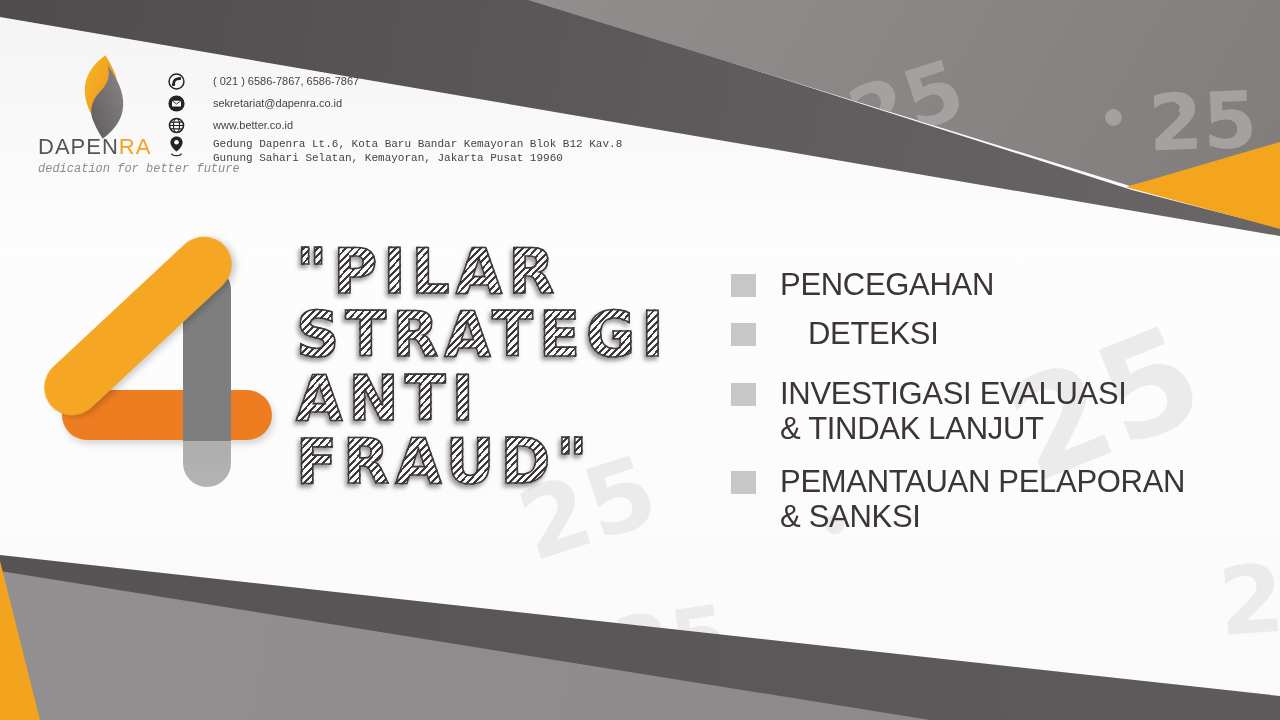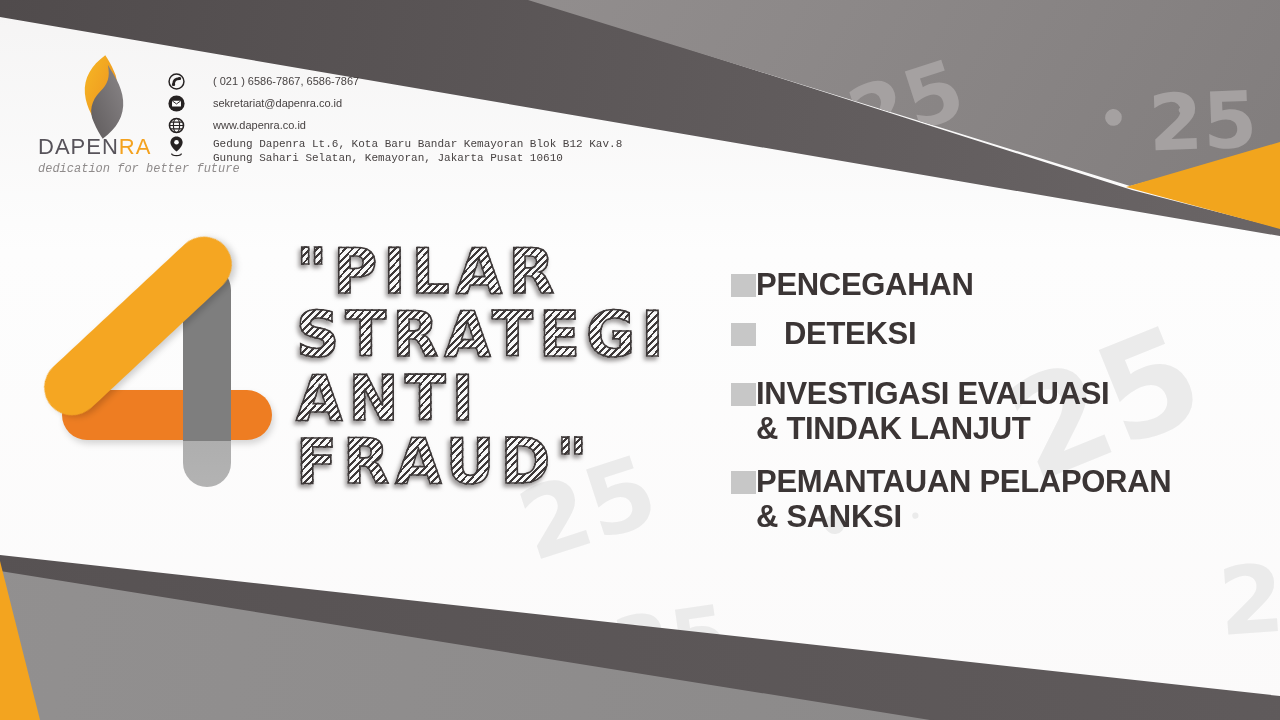--- a/index.html
+++ b/index.html
@@ -49,21 +49,21 @@
   
   .title{left:296px;top:240px;z-index:9;font-family:"DejaVu Sans",sans-serif;font-weight:bold;
       font-size:60px;line-height:61px;letter-spacing:6px;transform:scaleY(1.04);transform-origin:top left;
       color:transparent;background:repeating-linear-gradient(135deg,#3e3939 0,#3e3939 2px,#f8f8f8 2px,#f8f8f8 5px);
       -webkit-background-clip:text;background-clip:text;-webkit-text-stroke:1.6px #3e3939;
       filter:drop-shadow(-2px 3px 2px rgba(55,50,50,.5));}
 
   
   .pillar{left:731px;display:flex;align-items:flex-start;z-index:9;}
   .bullet{flex:0 0 auto;width:25px;height:23px;background:#c7c7c7;margin-top:7px;}
-  .ptxt{font-size:31px;line-height:35px;font-weight:bold;color:#3b3535;letter-spacing:-.3px;}
+  .ptxt{margin-left:24px;font-size:31px;line-height:35px;font-weight:normal;color:#3b3535;letter-spacing:-.3px;}
   .ptxt span{display:block;}
   .ptxt span:empty{display:none;}
 </style>
 </head>
 <body>
 
 <div id="stage">
 
   <svg class="abs doodles" viewBox="0 0 1280 720">
     <defs>
@@ -137,31 +137,31 @@
       <path d="M4.1,5.6 L8,8.4 L11.9,5.6" fill="none" stroke="#262222" stroke-width="0.9"></path>
     </svg>
     <div class="txt">sekretariat@dapenra.co.id</div>
   </div>
   <div class="abs contact-row" style="top:117px;">
     <svg class="cicon" width="17" height="17" viewBox="0 0 16 16">
       <circle cx="8" cy="8" r="6.6" fill="none" stroke="#262222" stroke-width="1.5"></circle>
       <path d="M1.6,8 h12.8 M2.6,4.9 h10.8 M2.6,11.1 h10.8" stroke="#262222" stroke-width="1.1" fill="none"></path>
       <ellipse cx="8" cy="8" rx="2.9" ry="6.6" fill="none" stroke="#262222" stroke-width="1.1"></ellipse>
     </svg>
-    <div class="txt">www.dapenra.co.id</div>
+    <div class="txt">www.better.co.id</div>
   </div>
   <div class="abs contact-row" style="top:136px;font-family:Liberation Mono, monospace;">
     <svg class="cicon" width="17" height="21" viewBox="0 0 16 20">
       <path d="M8,0.5 C11.3,0.5 13.8,3 13.8,6.2 C13.8,9.4 10.5,12.8 8,14.8 C5.5,12.8 2.2,9.4 2.2,6.2 C2.2,3 4.7,0.5 8,0.5 Z" fill="#262222"></path>
       <circle cx="8" cy="6" r="2.2" fill="#ffffff"></circle>
       <path d="M3.4,16.6 a4.6,2 0 0 0 9.2,0" fill="none" stroke="#262222" stroke-width="1.2"></path>
     </svg>
     <div class="txt">
       <span style="display:block">Gedung Dapenra Lt.6, Kota Baru Bandar Kemayoran Blok B12 Kav.8</span>
-      <span style="display:block">Gunung Sahari Selatan, Kemayoran, Jakarta Pusat 10610</span>
+      <span style="display:block">Gunung Sahari Selatan, Kemayoran, Jakarta Pusat 19960</span>
     </div>
   </div>
 
   <div>
     <div class="bar bar-horiz"></div>
     <div class="bar bar-vert"></div>
     <div class="bar bar-diag"></div>
   </div>
 
   <div class="abs title">

